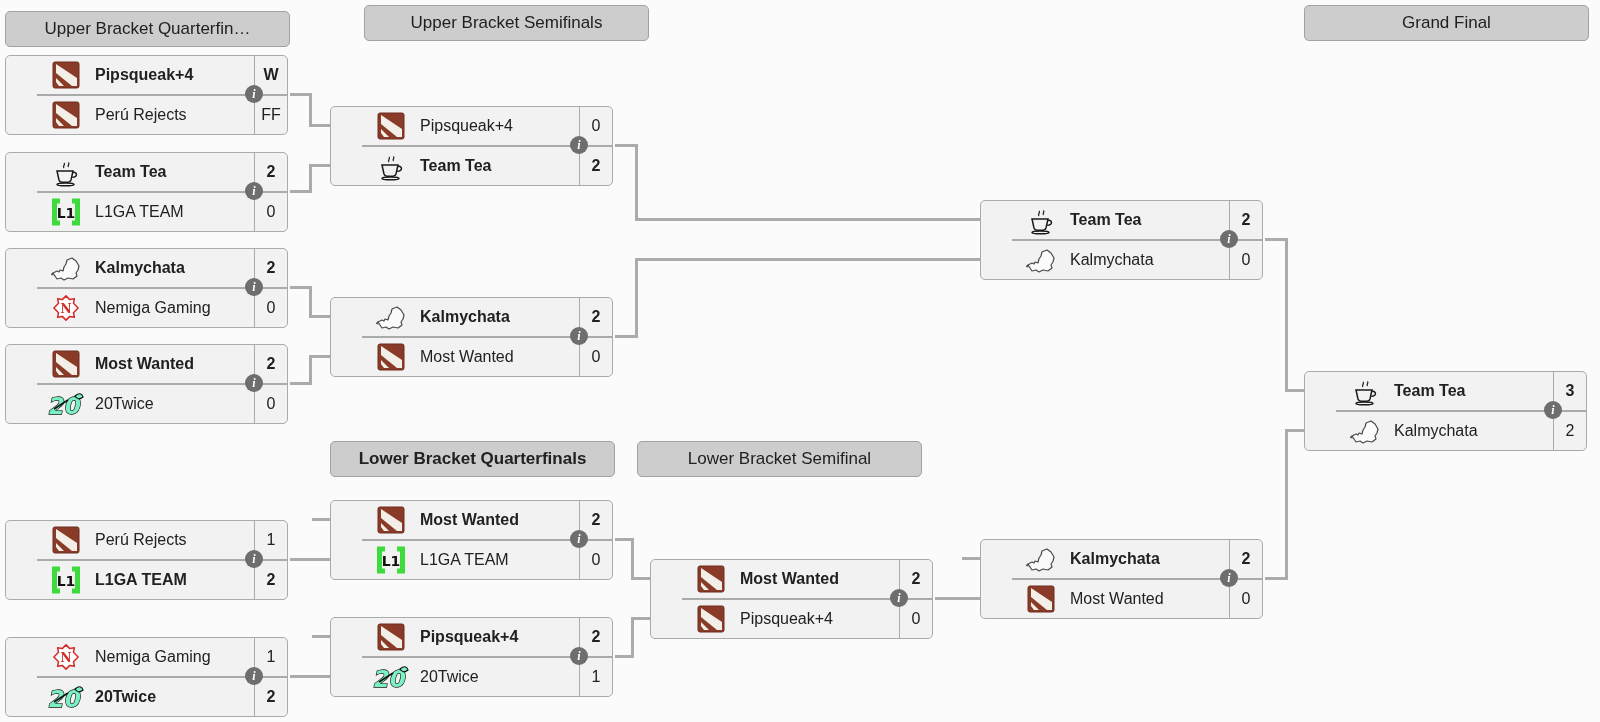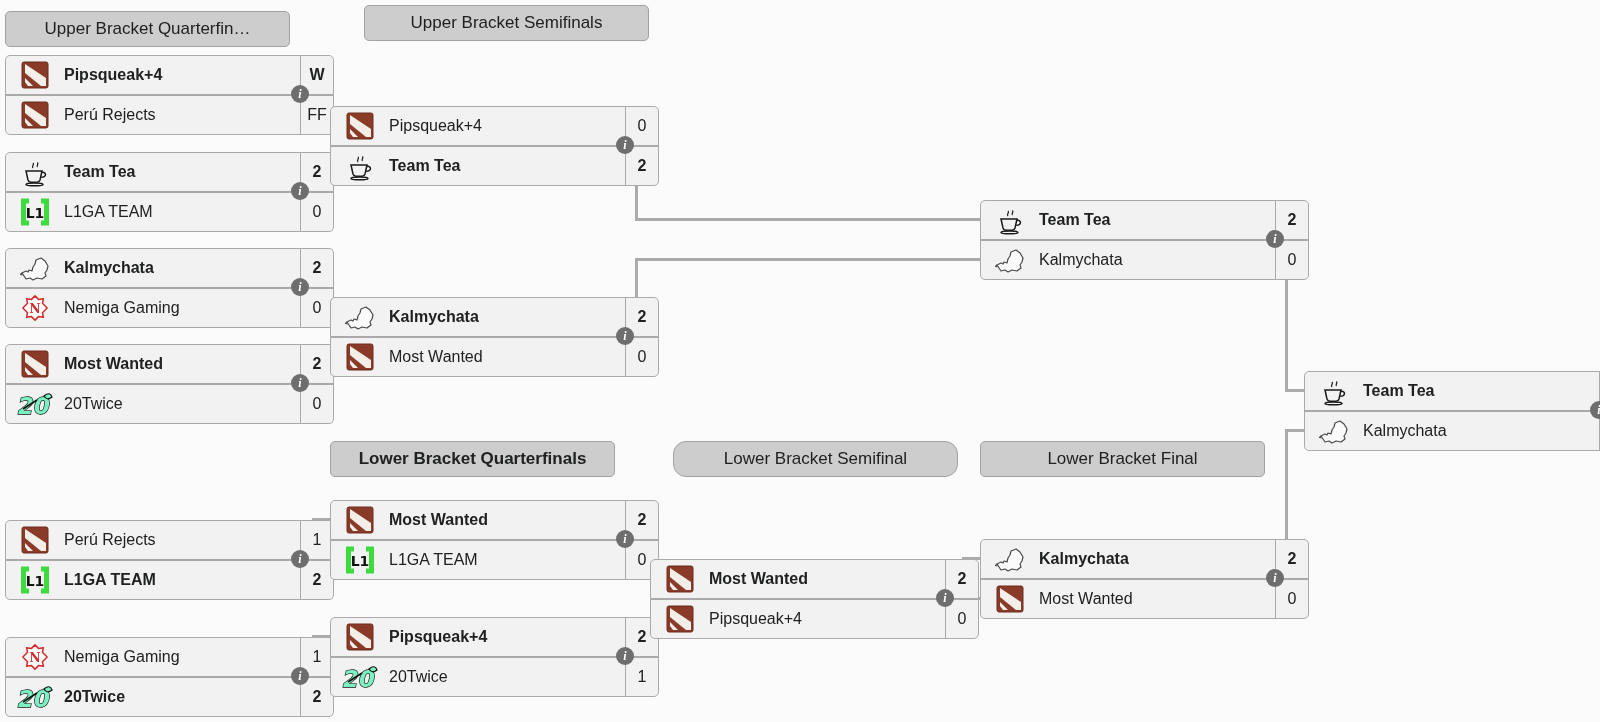--- a/index.html
+++ b/index.html
@@ -7,22 +7,22 @@
   body{background:#fbfbfb;font-family:"Liberation Sans","DejaVu Sans",sans-serif;color:#202122;}
   #bracket{position:relative;width:1600px;height:722px;overflow:hidden;background:#fbfbfb;}
 
   .round-header{
     position:absolute;width:285px;height:36px;box-sizing:border-box;
     background:#cdcdcd;border:1px solid #a2a2a2;border-radius:5px;
     text-align:center;line-height:34px;font-size:17px;color:#202122;
   }
 
   .match{
-    position:absolute;width:329px;height:80px;box-sizing:border-box;
-    background:#f2f2f2;border:1px solid #aaaaaa;border-radius:5px;overflow:hidden;
+    position:absolute;width:283px;height:80px;box-sizing:border-box;
+    background:#f2f2f2;border:1px solid #aaaaaa;border-radius:5px;overflow:hidden;padding-left:31px;
   }
   .trow{display:flex;align-items:center;height:38px;}
   .trow2{border-top:2px solid #aaaaaa;}
   .ticon{width:58px;display:flex;justify-content:center;flex:0 0 58px;}
   .tname{flex:1;font-size:16px;white-space:nowrap;overflow:hidden;}
   .tscore{
     flex:0 0 32px;width:32px;align-self:stretch;display:flex;align-items:center;justify-content:center;
     border-left:1px solid #aaaaaa;font-size:16px;
   }
   .winner .tname,.winner .tscore{font-weight:bold;}
@@ -70,23 +70,23 @@
     <div class="seg" style="left: 615px; top: 537.5px; width: 17px; height: 3px;"></div>
     <div class="seg" style="left: 630.5px; top: 537.5px; width: 3px; height: 42px;"></div>
     <div class="seg" style="left: 632px; top: 576.5px; width: 18px; height: 3px;"></div>
     <div class="seg" style="left: 615px; top: 654.5px; width: 17px; height: 3px;"></div>
     <div class="seg" style="left: 630.5px; top: 616.5px; width: 3px; height: 41px;"></div>
     <div class="seg" style="left: 632px; top: 616.5px; width: 18px; height: 3px;"></div>
     <div class="seg" style="left: 935px; top: 596.5px; width: 45px; height: 3px;"></div>
     <div class="seg" style="left: 962px; top: 556.5px; width: 18px; height: 3px;"></div>
     <div class="round-header" style="left: 5px; top: 11px;">Upper Bracket Quarterfin…</div>
     <div class="round-header" style="left: 330px; top: 5px; margin-left: 34px;">Upper Bracket Semifinals</div>
+    <div class="round-header" style="left: 1304px; top: 5px;">Grand Final</div>
     <div class="round-header" style="left: 330px; top: 441px; font-weight: bold;">Lower Bracket Quarterfinals</div>
-    <div class="round-header" style="left: 673px; top: 441px; border-radius: 13px;">Lower Bracket Semifinal</div>
-    <div class="round-header" style="left: 980px; top: 441px;">Lower Bracket Final</div>
+    <div class="round-header" style="left: 637px; top: 441px;">Lower Bracket Semifinal</div>
     <div class="match" style="left: 5px; top: 55px;">
       <div class="trow winner">
         <span class="ticon">
           <svg width="28" height="28" viewBox="0 0 28 28">
             <rect x="1" y="1" width="26" height="26" rx="2" fill="#8a3b28" stroke="#6e2c1e"></rect>
             <polygon points="4,3 25,17 25,25 20,25 4,12" fill="#f3efe8"></polygon>
             <polygon points="4,17 12,25 7,25 4,21" fill="#f3efe8"></polygon>
           </svg>
         </span>
         <span class="tname">Pipsqueak+4</span>

